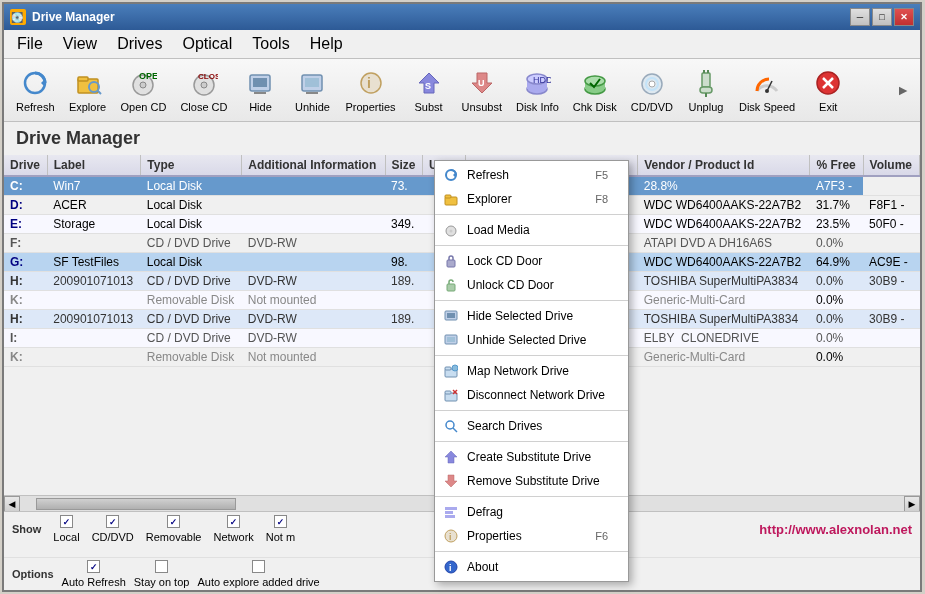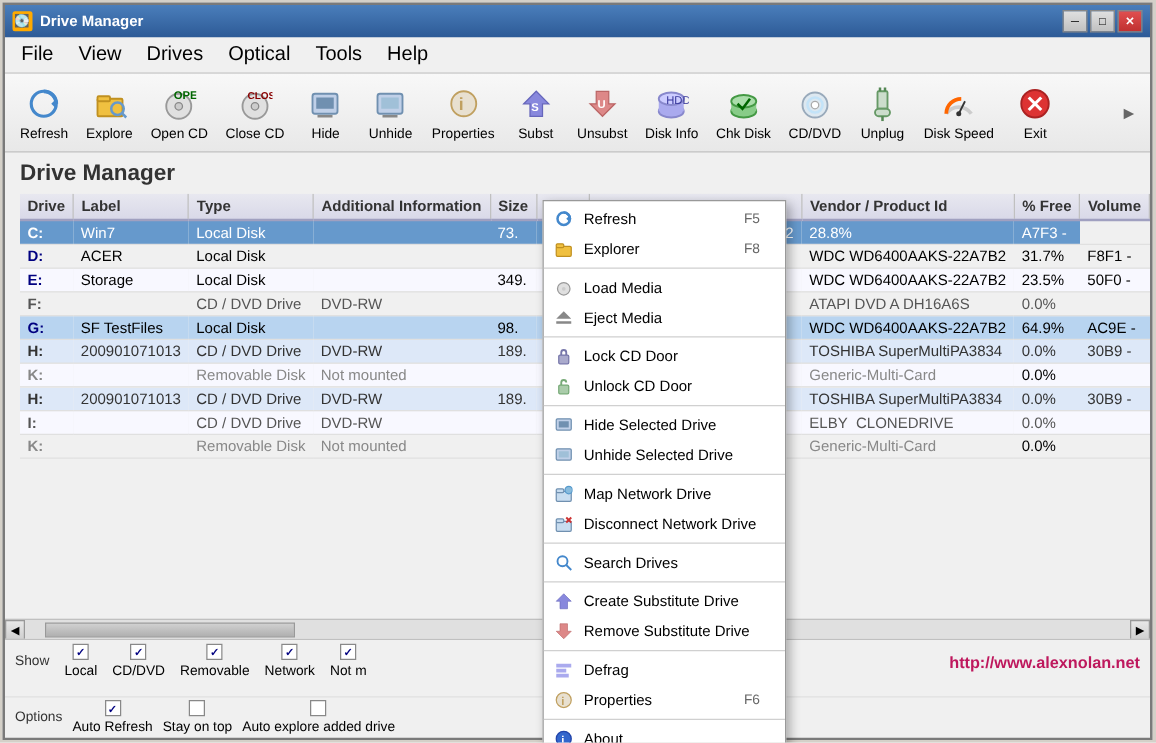--- a/index.html
+++ b/index.html
@@ -146,21 +146,20 @@
       font-weight: bold;
       color: #333;
       flex-shrink: 0;
     }
 
     
     .drive-table-container {
       flex: 1;
       overflow: hidden;
       position: relative;
-      padding-left: 12px;
     }
 
     .drive-table {
       width: 100%;
       border-collapse: collapse;
       font-size: 12px;
     }
 
     .drive-table thead tr {
       background: linear-gradient(to bottom, #e8e8f0, #d8d8e8);
@@ -335,21 +334,21 @@
       height: 16px;
       display: flex;
       align-items: center;
       justify-content: center;
       font-size: 12px;
       flex-shrink: 0;
     }
 
     
     .status-label {
-      font-weight: normal;
+      font-weight: bold;
       color: #333;
     }
   </style>
 </head>
 <body>
 
 <div class="window">
 
   <div class="title-bar">
     <div class="title-bar-left">
@@ -747,29 +746,20 @@
   <div class="ctx-separator"></div>
   <div class="ctx-item">
     <span class="ctx-icon">
       <svg width="14" height="14" viewBox="0 0 14 14">
           <circle cx="7" cy="8" r="5" fill="#e0e0e0" stroke="#999" stroke-width="1"></circle>
           <circle cx="7" cy="8" r="1.5" fill="#ccc"></circle>
         </svg>
     </span>
     <span>Load Media</span>
   </div>
-  <div class="ctx-item">
-    <span class="ctx-icon">
-      <svg width="14" height="14" viewBox="0 0 14 14">
-          <polygon points="7,2 13,8 1,8" fill="#888"></polygon>
-          <rect x="1" y="10" width="12" height="2" fill="#888"></rect>
-        </svg>
-    </span>
-    <span>Eject Media</span>
-  </div>
   <div class="ctx-separator"></div>
   <div class="ctx-item">
     <span class="ctx-icon">
       <svg width="14" height="14" viewBox="0 0 14 14">
           <rect x="3" y="6" width="8" height="7" rx="1" fill="#aaaacc" stroke="#7777aa" stroke-width="1"></rect>
           <path d="M5 6 V4 A2 2 0 0 1 9 4 V6" fill="none" stroke="#7777aa" stroke-width="1.5"></path>
         </svg>
     </span>
     <span>Lock CD Door</span>
   </div>

